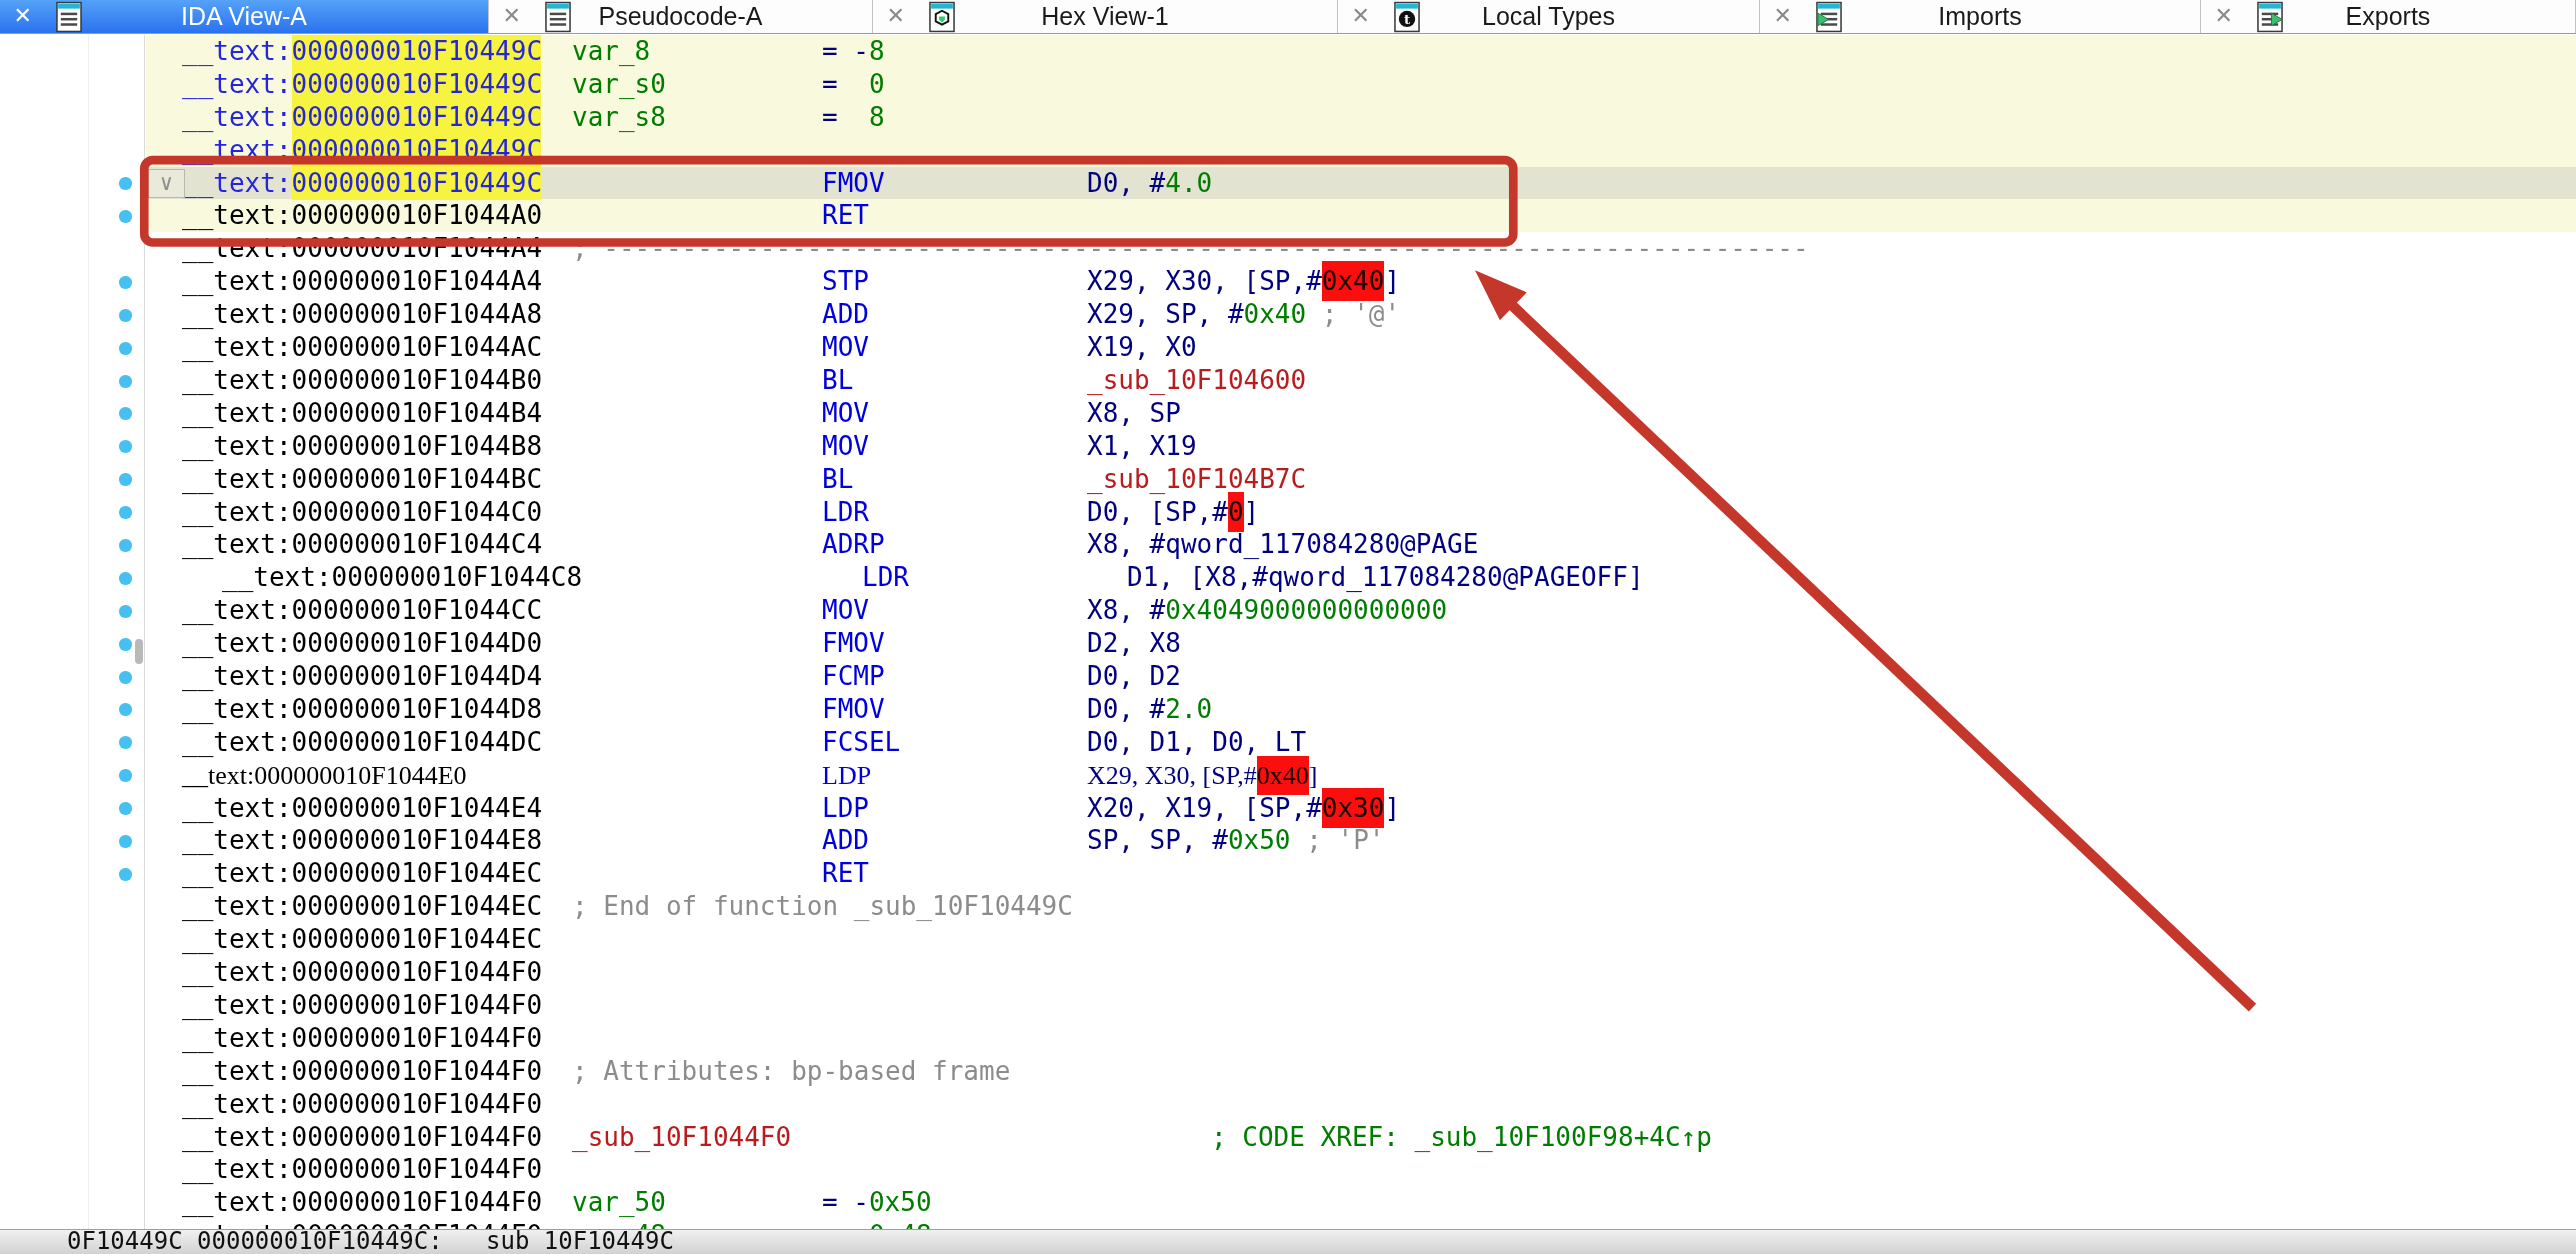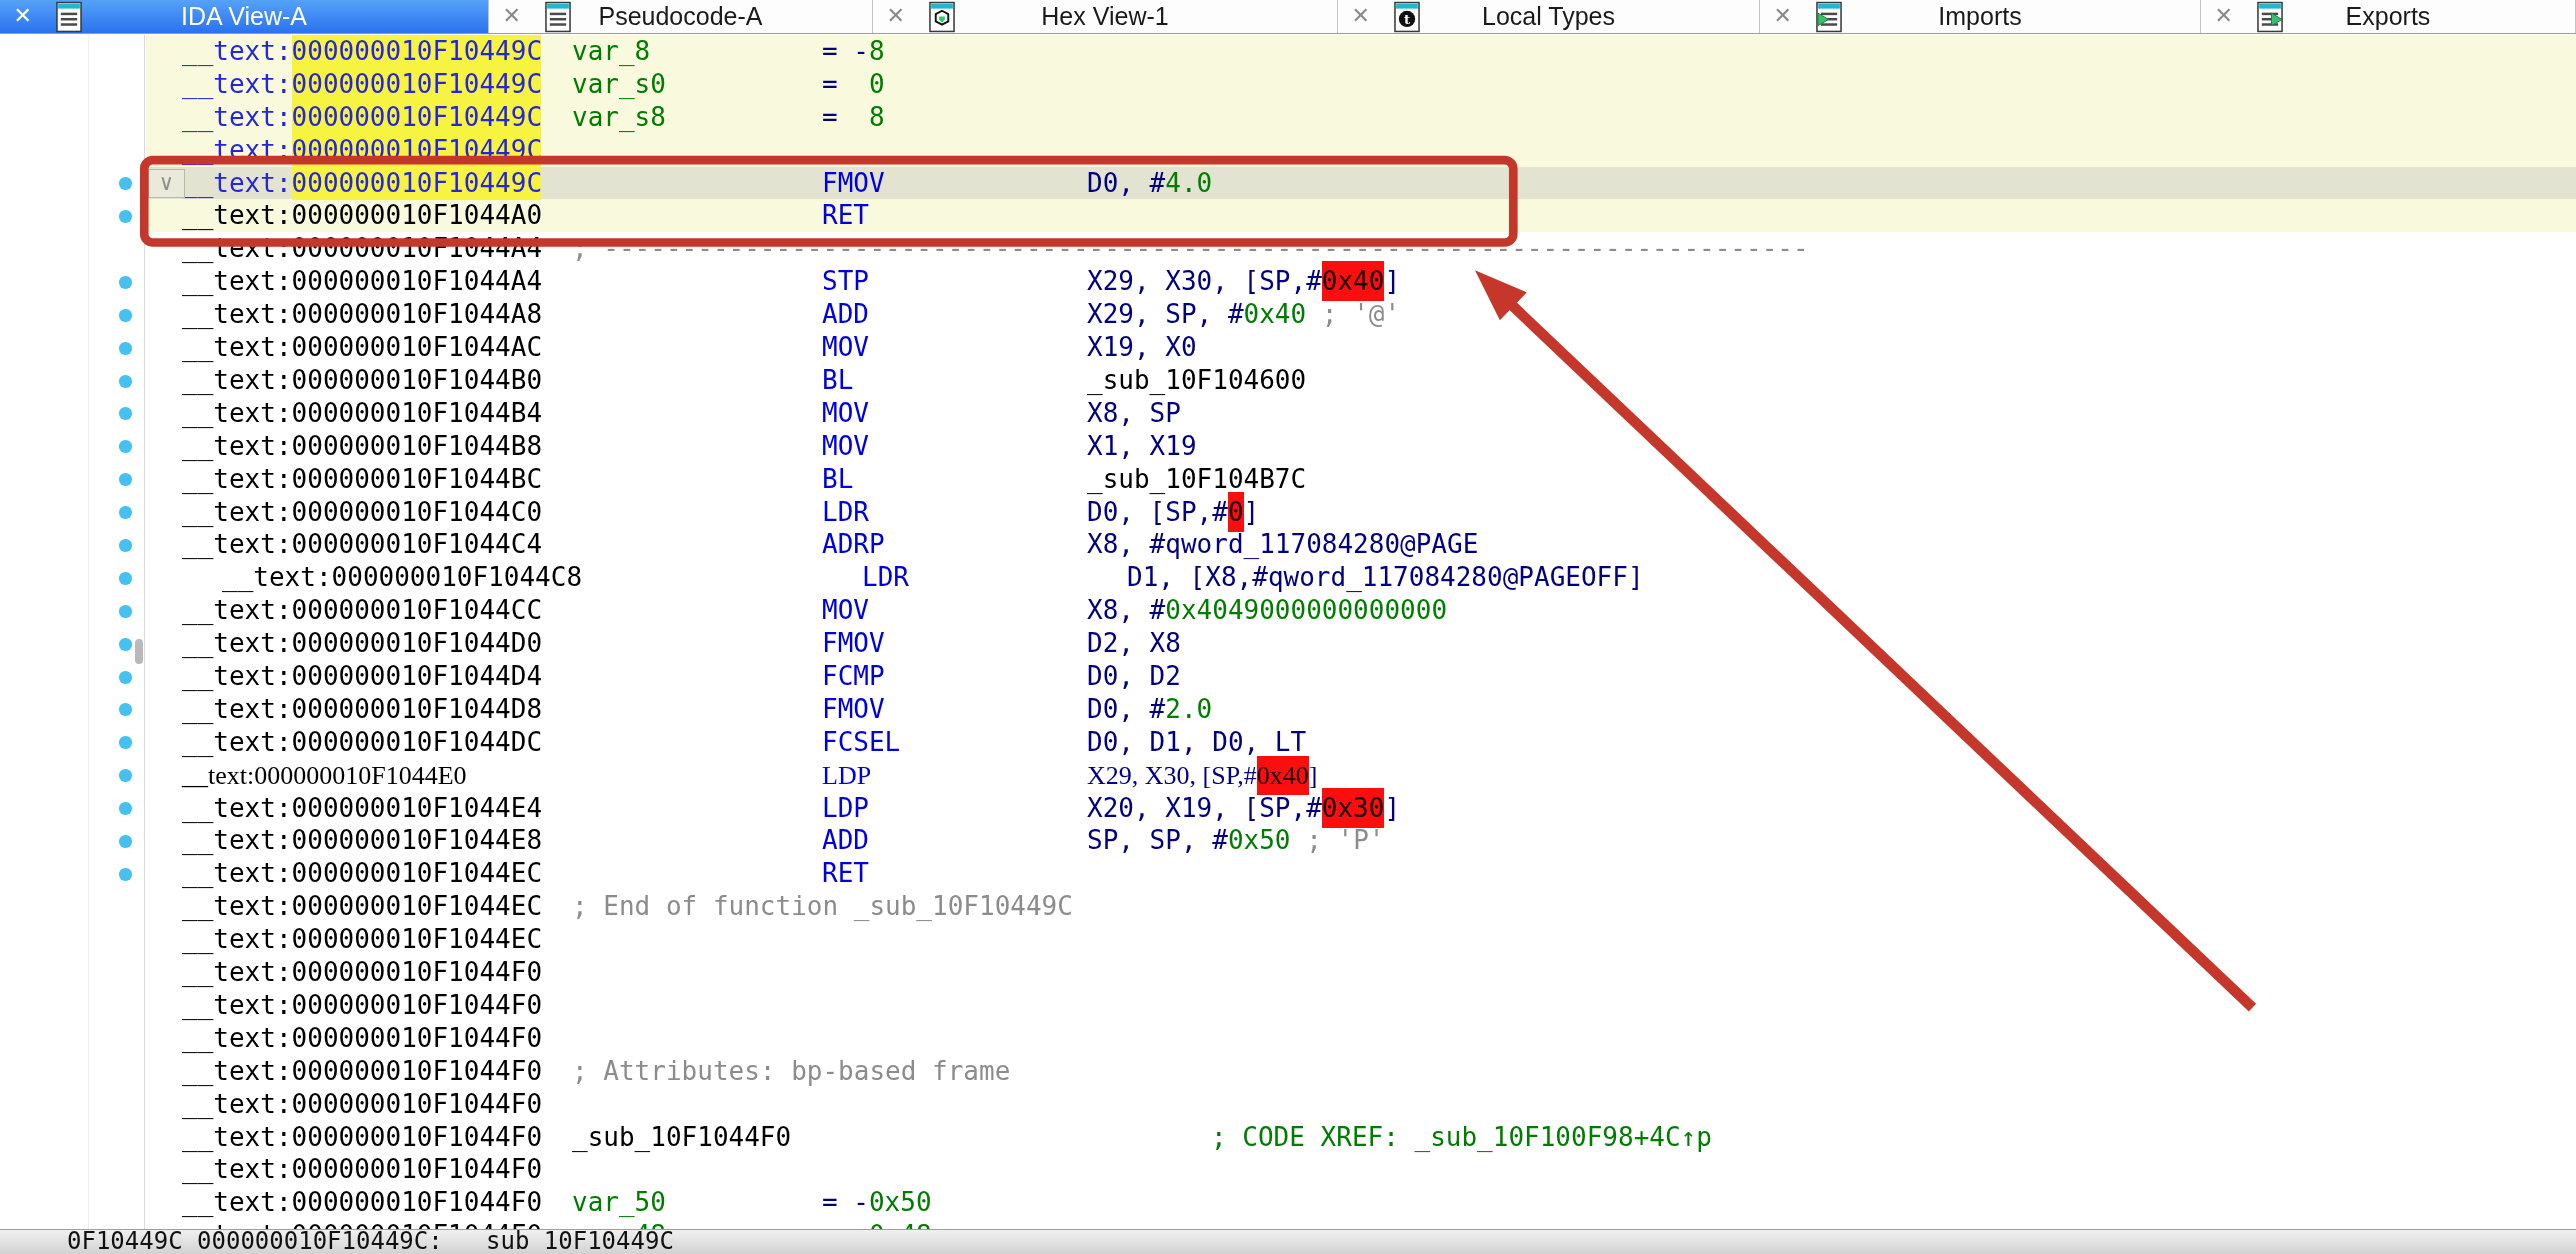--- a/index.html
+++ b/index.html
@@ -23,21 +23,21 @@
   .thumb{position:absolute;left:135px;top:604px;width:7.7px;height:25px;background:#b9b9b9;border-radius:3.8px;}
   
   .listing{position:absolute;left:146px;top:35px;width:2430px;height:1195px;overflow:hidden;
            background:#ffffff;font-size:26px;z-index:1;}
   .row{position:absolute;left:0;width:100%;height:33px;line-height:33px;white-space:pre;}
   .row.band{background:var(--band,#f8f9dd);}
   .row.sel{background:var(--sel,#e2e3d1);}
   .seg{position:absolute;top:0;z-index:2;white-space:pre;}
   .pb{color:#2525dd;} .pk{color:#000000;}
   .ins{color:#0000dd;} .reg{color:#000080;} .num{color:#007d00;}
-  .fn{color:#000000;} .cmt{color:#8c8c8c;}
+  .fn{color:#b91c1c;} .cmt{color:#8c8c8c;}
   .hlr{background:var(--match,#fb0e0e);color:#190000;padding:4.8px 0;}
   .addrhl{position:absolute;left:146px;width:249px;top:0;height:100%;background:var(--addrhl,#f7f441);z-index:1;}
   .chev{position:absolute;left:1.9px;top:1.9px;width:35px;height:27px;background:#e9ead9;border:1px solid #b9b9a9;
         color:#8f8f8f;font-size:22px;line-height:25px;text-align:center;z-index:3;}
   
   .statusbar{position:absolute;left:0;bottom:0;width:2576px;height:25px;
              background:linear-gradient(180deg,#f0f0f0 0%,#d2d2d2 100%);
              border-top:1px solid #9e9e9e;box-sizing:border-box;z-index:6;
              font-size:24px;line-height:23px;color:#111111;padding-left:67px;white-space:pre;}
   

